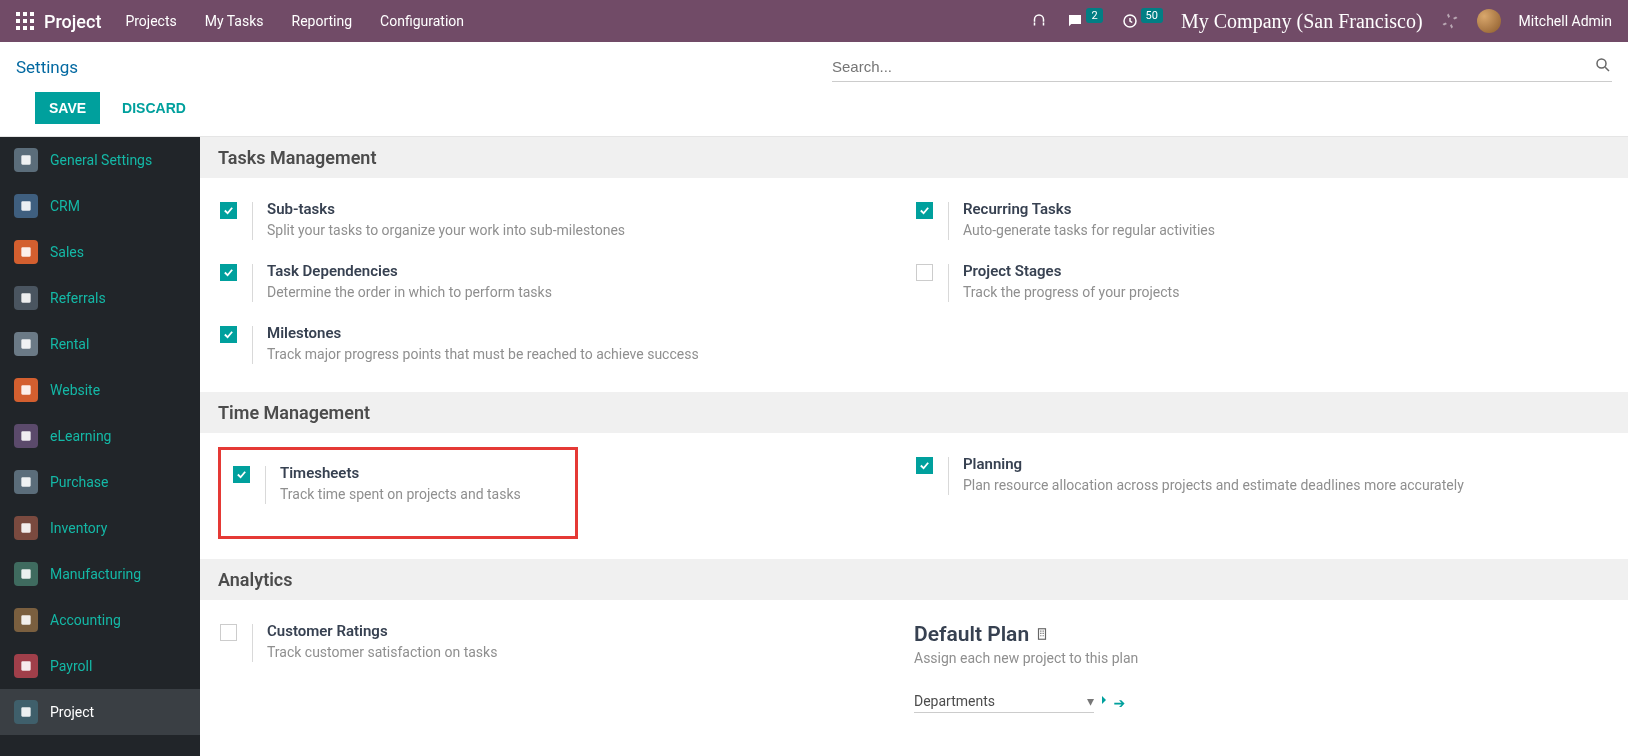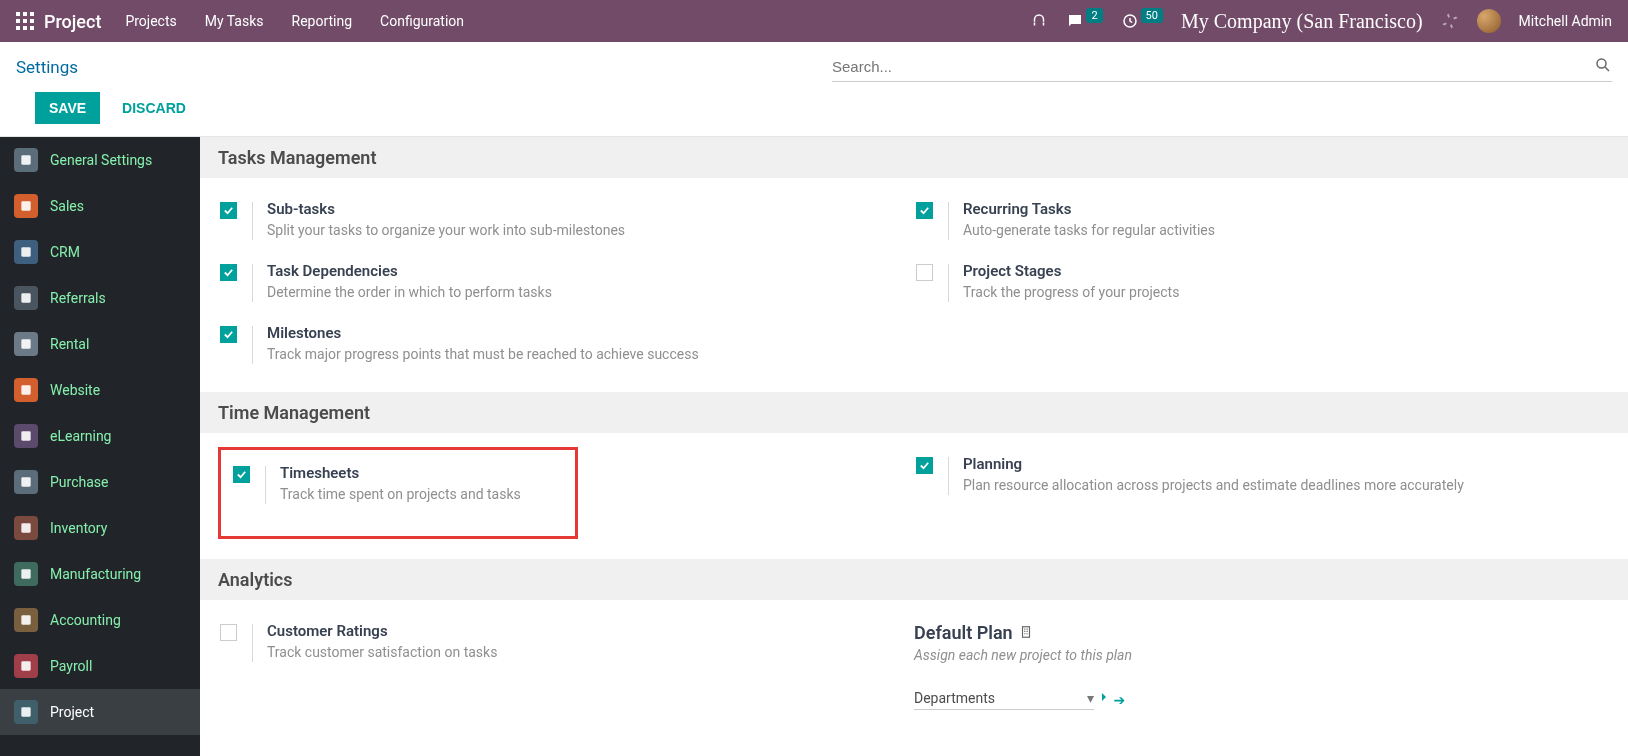--- a/index.html
+++ b/index.html
@@ -25,21 +25,21 @@
 .cp-search { flex: 0 0 780px; border-bottom:1px solid #ccc; display:flex; align-items:center; padding:4px 0;}
 .cp-search input { border:none; outline:none; width:100%; font-size:15px; color:#666; background:transparent;}
 .cp-search .search-ico { margin-left:auto; }
 .cp-row2 { display:flex; gap:12px; padding:10px 0 12px 0; align-items:center;}
 .btn-save { background:#00A09D; color:#fff; border:none; padding:8px 14px; font-size:14px; font-weight:600; cursor:pointer;margin-left:19px;}
 .btn-discard { background:transparent; color:#00A09D; border:none; padding:8px 10px; font-size:14px; font-weight:600; cursor:pointer;}
 
 
 .main { display:flex; }
 .sidebar { width:200px; background:#212529; min-height:620px; flex-shrink:0;}
-.sidebar-item { display:flex; align-items:center; gap:12px; padding:11px 14px; color:#86efac; cursor:pointer; font-size:14px;}
+.sidebar-item { display:flex; align-items:center; gap:12px; padding:11px 14px; color:#14b8a6; cursor:pointer; font-size:14px;}
 .sidebar-item.active { background:#3a3f44; color:#fff;}
 .sidebar-icon { width:24px; height:24px; border-radius:4px; display:flex; align-items:center; justify-content:center; flex-shrink:0;}
 
 
 .content { flex:1; background:#fff; overflow:auto;}
 .section-header { background:#f0f0f0; padding:10px 18px; font-size:18px; font-weight:600; color:#4c4c4c;}
 .section-body { padding: 8px 18px 20px 18px; }
 .settings-row { display:flex; }
 .settings-col { flex:1; padding-right:20px;}
 .setting-item { display:flex; padding:14px 0 6px 0; }
@@ -50,22 +50,22 @@
 .setting-desc { color:#8f8f8f; font-size:14px;}
 .highlight { border:3px solid #e53935; padding:8px 0 24px 0; margin-top:6px; width:360px;}
 .highlight .setting-item{padding:6px 10px;}
 
 
 .chk { width:17px; height:17px; border:1px solid #00A09D; display:inline-flex; align-items:center; justify-content:center; background:#00A09D; cursor:pointer;}
 .chk.unchecked { background:#fff; border-color:#ccc;}
 .chk svg { width:11px; height:11px;}
 
 
-.plan-title{font-weight:600; font-size:18px; color:#374151; display:flex; align-items:center; gap:6px;}
-.plan-desc{color:#8f8f8f; font-size:14px; margin-top:4px;font-style:italic;}
+.plan-title{font-weight:600; font-size:21px; color:#374151; display:flex; align-items:center; gap:6px;}
+.plan-desc{color:#8f8f8f; font-size:14px; margin-top:4px;}
 .plan-select{ margin-top:24px; display:flex; align-items:center; }
 .plan-select-val{ color:#4c4c4c; border-bottom:1px solid #ccc; padding:3px 0; width:180px; display:flex; align-items:center; justify-content:space-between;}
 .arrow-link{color:#00A09D;}
 </style>
 </head>
 <body>
 
 <div class="navbar">
   <span class="nav-apps-icon">
     <svg viewBox="0 0 18 18" fill="#fff">
@@ -141,34 +141,34 @@
   <div class="sidebar" id="sidebar">
       <div class="sidebar-item">
         <span class="sidebar-icon" style="background: rgb(91, 109, 122);">
           <svg width="14" height="14" viewBox="0 0 24 24" fill="#fff">
             <rect x="4" y="4" width="16" height="16" rx="2" opacity="0.9"></rect>
           </svg>
         </span>
         <span>General Settings</span>
       </div>
       <div class="sidebar-item">
+        <span class="sidebar-icon" style="background: rgb(63, 95, 127);">
+          <svg width="14" height="14" viewBox="0 0 24 24" fill="#fff">
+            <rect x="4" y="4" width="16" height="16" rx="2" opacity="0.9"></rect>
+          </svg>
+        </span>
+        <span>CRM</span>
+      </div>
+      <div class="sidebar-item">
         <span class="sidebar-icon" style="background: rgb(211, 95, 47);">
           <svg width="14" height="14" viewBox="0 0 24 24" fill="#fff">
             <rect x="4" y="4" width="16" height="16" rx="2" opacity="0.9"></rect>
           </svg>
         </span>
         <span>Sales</span>
-      </div>
-      <div class="sidebar-item">
-        <span class="sidebar-icon" style="background: rgb(63, 95, 127);">
-          <svg width="14" height="14" viewBox="0 0 24 24" fill="#fff">
-            <rect x="4" y="4" width="16" height="16" rx="2" opacity="0.9"></rect>
-          </svg>
-        </span>
-        <span>CRM</span>
       </div>
       <div class="sidebar-item">
         <span class="sidebar-icon" style="background: rgb(74, 85, 96);">
           <svg width="14" height="14" viewBox="0 0 24 24" fill="#fff">
             <rect x="4" y="4" width="16" height="16" rx="2" opacity="0.9"></rect>
           </svg>
         </span>
         <span>Referrals</span>
       </div>
       <div class="sidebar-item">

